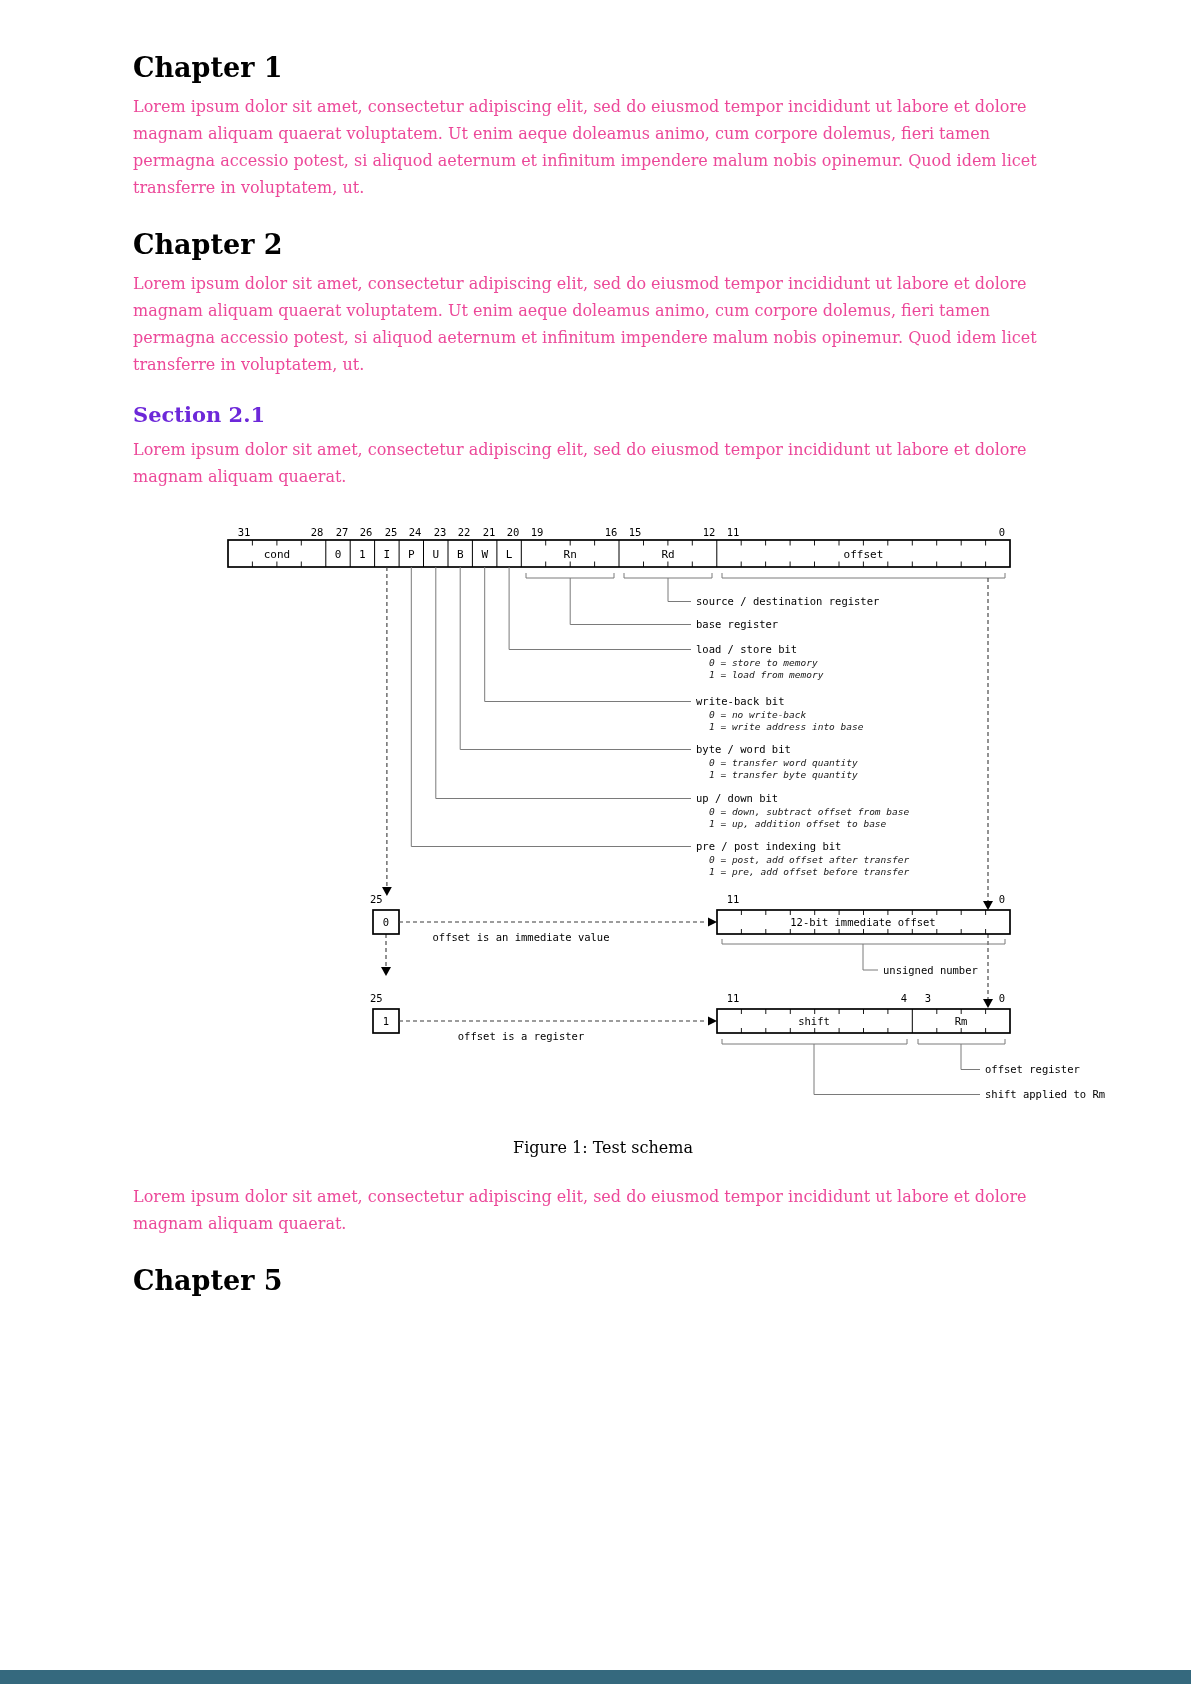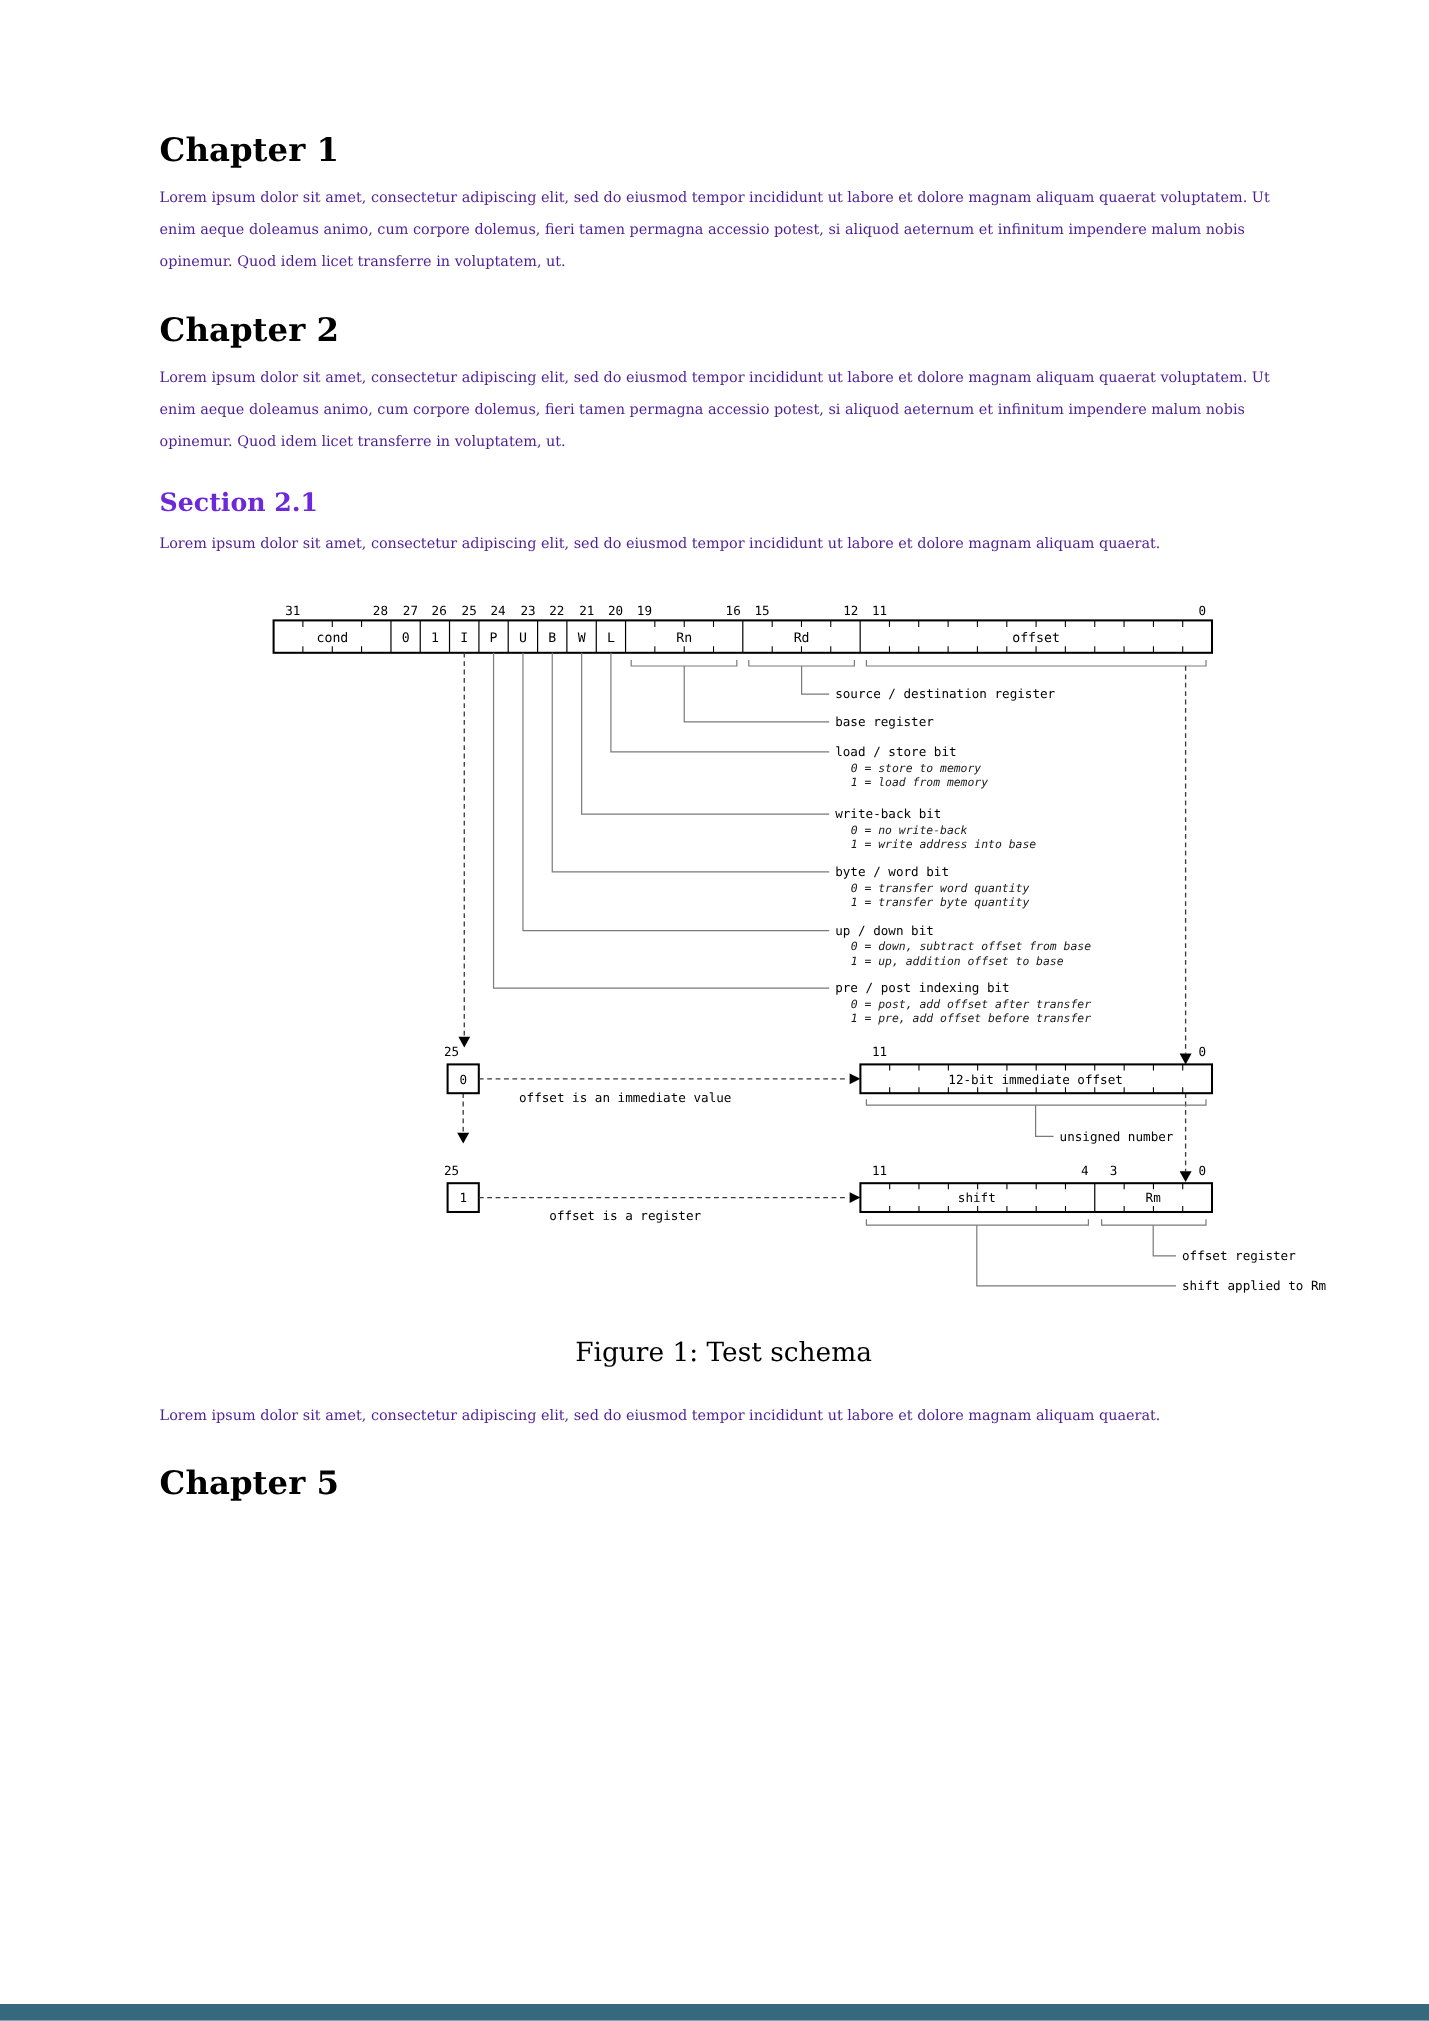--- a/index.html
+++ b/index.html
@@ -1,28 +1,28 @@
 <!DOCTYPE html>
 <html><head>
 <meta charset="utf-8">
 <style>
   html,body{margin:0;padding:0;}
   body{
     width:1191px;height:1684px;position:relative;background:#ffffff;
     font-family:"DejaVu Serif","Liberation Serif",serif;color:#111;
     overflow:hidden;
   }
-  .page{padding:110px 0 0 133px;}
+  .page{padding:52px 0 0 133px;}
   .textcol{width:940px;}
   h1.chap{font-size:27px;font-weight:bold;margin:0 0 10px 0;color:#000;}
   h1.chap.spaced{margin-top:28px;}
   h2.sect{font-size:21px;font-weight:bold;margin:24px 0 9px 0;color:#6d28d9;}
-  p.body{font-size:12px;line-height:27px;margin:0 0 24px 0;color:#4c1d95;}
+  p.body{font-size:16px;line-height:27px;margin:0 0 24px 0;color:#ec4899;}
   .figurewrap{margin:30px 0 0 10px;text-align:center;}
-  .caption{width:940px;text-align:center;font-size:22px;margin:14px 0 26px 0;color:#000;}
+  .caption{width:940px;text-align:center;font-size:16px;margin:14px 0 26px 0;color:#000;}
   .afterpara{margin-top:0;}
   .footerbar{position:absolute;left:0;bottom:0;width:100%;height:14px;background:#35697e;}
   svg text{fill:#000;}
   .mono{font-family:"DejaVu Sans Mono","Liberation Mono",monospace;}
   .bitnum{font-size:10.5px;text-anchor:middle;}
   .fieldlbl{font-size:11px;text-anchor:middle;}
   .boxlbl{font-size:10.5px;text-anchor:middle;}
   .callout{font-size:10.5px;text-anchor:start;}
   .note{font-size:9.5px;font-style:italic;text-anchor:start;fill:#191919;}
   .arrowtext{font-size:10.5px;text-anchor:middle;}

